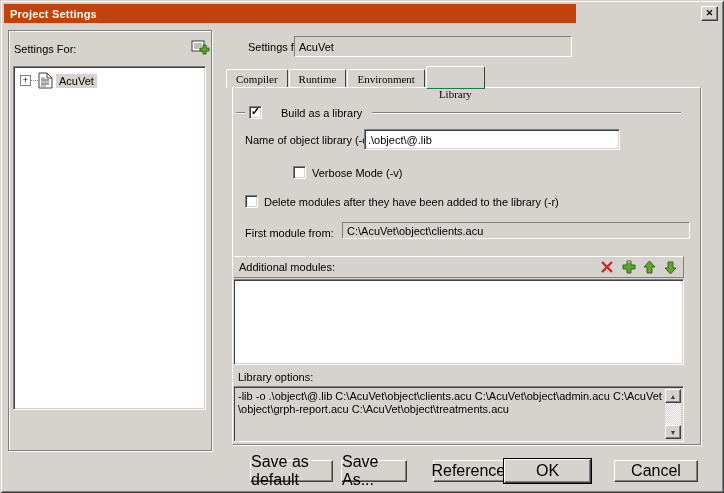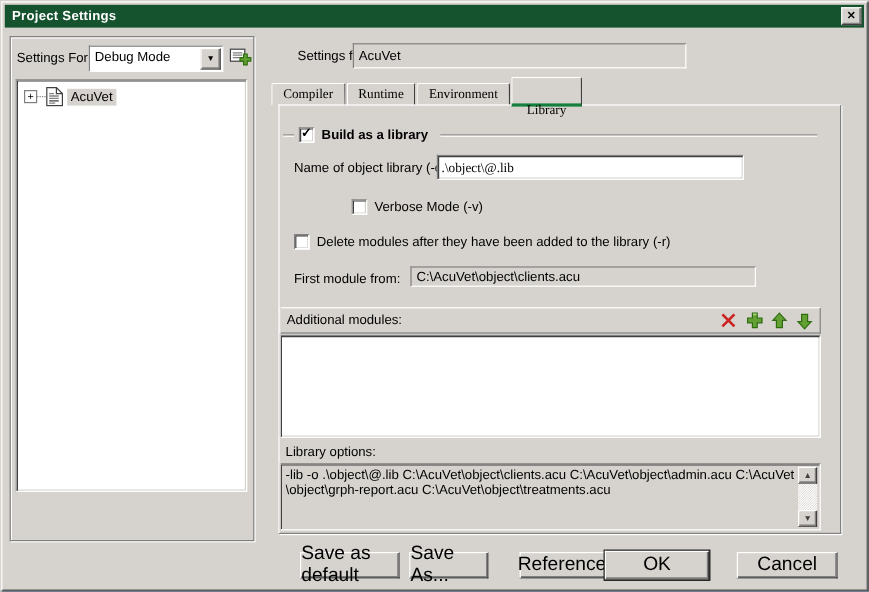--- a/index.html
+++ b/index.html
@@ -9,21 +9,21 @@
     background:#d6d3ce;
     font-family:"Liberation Sans", sans-serif;
     font-size:11px; color:#000;
     box-shadow: inset 1px 1px 0 #d6d3ce, inset -1px -1px 0 #404040,
                 inset 2px 2px 0 #ffffff, inset -2px -2px 0 #808080;
     overflow:hidden;
   }
   .abs { position:absolute; }
 
   
-  .titlebar { left:4px; top:4px; width:716px; height:19px; background:#14532d;
+  .titlebar { left:4px; top:4px; width:572px; height:19px; background:#c2410c;
               display:flex; align-items:center; }
   .title-text { color:#fff; font-weight:bold; padding-left:6px; font-size:11px; letter-spacing:0.2px; }
   .close-btn { left:701px; top:6px; width:17px; height:15px; background:#d6d3ce;
                border:1px solid; border-color:#fff #404040 #404040 #fff;
                box-shadow: inset -1px -1px 0 #808080;
                display:flex; align-items:center; justify-content:center;
                font-size:9px; font-weight:bold; line-height:1; cursor:default; }
 
   
   .groove { border:1px solid #808080; box-shadow: 1px 1px 0 #fff, inset 1px 1px 0 #fff; }
@@ -56,35 +56,35 @@
 
   
   .settings-value { left:294px; top:36px; width:278px; height:21px; background:#d6d3ce; padding:4px 0 0 4px; }
 
   
   .tabstrip { left:226px; top:65px; height:23px; display:flex; align-items:flex-end;font-family:Liberation Serif, serif; }
   .tab { height:19px; padding:3px 9px 0 9px; background:#d6d3ce;
          border:1px solid; border-color:#fff #404040 #d6d3ce #fff;
          border-radius:2px 2px 0 0; margin-right:1px; position:relative; z-index:1; cursor:default; white-space:nowrap; }
   .tab.active { height:23px; padding-top:21px; padding-left:12px; padding-right:12px;
-                z-index:3; margin-bottom:-1px; border-bottom:3px solid #15803d; }
+                z-index:3; margin-bottom:-1px; border-bottom:1px solid #15803d; }
   .tab-page { left:232px; top:87px; width:469px; height:358px;
               border:1px solid; border-color:#fff #808080 #808080 #fff;
               box-shadow: 1px 1px 0 #fff, inset 1px 1px 0 #d6d3ce; z-index:2; }
 
   
   .checkbox { width:13px; height:13px; background:#fff; flex:0 0 13px;
               border:1px solid; border-color:#808080 #fff #fff #808080;
               box-shadow: inset 1px 1px 0 #404040, inset -1px -1px 0 #d6d3ce;
               display:flex; align-items:center; justify-content:center;
               font-size:11px; font-weight:bold; line-height:1; cursor:default; }
   .check-row { display:flex; align-items:center; gap:6px; }
   .etline { height:2px; border-top:1px solid #808080; border-bottom:1px solid #fff; }
   .build-row { left:236px; top:106px; width:445px; display:flex; align-items:center; }
-  .text-input { background:#fff; font-family:Liberation Serif, serif; font-size:11px;
+  .text-input { background:#fff; font-family:Liberation Sans, sans-serif; font-size:11px;
                 padding:0 0 0 3px; outline:none; }
   .ro-field { background:#d6d3ce; padding:2px 0 0 4px; overflow:hidden; white-space:nowrap; }
 
   
   .addmod-bar { left:233px; top:256px; width:451px; height:22px; background:#d6d3ce;
                 display:flex; align-items:center; padding:0 4px 0 5px; }
   .addmod-bar .spacer { flex:1; }
   .mini-icon { width:17px; height:16px; display:flex; align-items:center; justify-content:center;
                margin-left:4px; cursor:default; }
   .addmod-list { left:233px; top:279px; width:451px; height:86px; background:#fff; }
@@ -119,24 +119,20 @@
   <div class="abs titlebar">
     <span class="title-text">Project Settings</span>
   </div>
   <div class="abs close-btn">
     <span>✕</span>
   </div>
 
   <div class="abs left-frame groove"></div>
   <span class="abs lbl" style="left:14px; top:43px;">Settings For:</span>
 
-  <div class="abs combo sunken1">
-    <span class="combo-text">Debug Mode</span>
-    <span class="combo-arrow">▼</span>
-  </div>
 
   <div class="abs tool-icon-btn">
     <span>
       <svg width="19" height="18" viewBox="0 0 19 18">
         <rect x="1" y="2" width="12" height="10" fill="#ffffff" stroke="#404040"></rect>
         <line x1="3" y1="5" x2="11" y2="5" stroke="#808080"></line>
         <line x1="3" y1="7" x2="11" y2="7" stroke="#808080"></line>
         <line x1="3" y1="9" x2="9" y2="9" stroke="#808080"></line>
         <path d="M13 9h3v3h3v3h-3v3h-3v-3h-3v-3h3z" transform="translate(-1,-3)" fill="#63a134" stroke="#2f6c10" stroke-width="1"></path>
       </svg>
@@ -173,39 +169,39 @@
     <div class="tab">Environment</div>
     <div class="tab active">Library</div>
   </div>
   <div class="abs tab-page"></div>
 
   <div class="abs build-row">
     <span class="etline" style="width:9px;"></span>
     <span class="checkbox" style="margin-left:4px;">
       <span style="margin-top:-2px;">✓</span>
     </span>
-    <span style="margin-left:6px; white-space:nowrap;font-weight:bold;">Build as a library</span>
+    <span style="margin-left:19px; white-space:nowrap;">Build as a library</span>
     <span class="etline" style="flex:1; margin-left:10px;"></span>
   </div>
 
   <span class="abs lbl" style="left:245px; top:134px;">Name of object library (-o)</span>
   <input class="abs text-input sunken2" style="left: 364px; top: 129px; width: 256px; height: 21px;" value=".\object\@.lib">
 
   <div class="abs check-row" style="left:245px; top:166px;padding-left:48px;">
     <span class="checkbox"></span>
     <span>Verbose Mode (-v)</span>
   </div>
 
   <div class="abs check-row" style="left:245px; top:195px;">
     <span class="checkbox"></span>
     <span>Delete modules after they have been added to the library (-r)</span>
   </div>
 
   <span class="abs lbl" style="left:245px; top:227px;">First module from:</span>
-  <div class="abs ro-field sunken1" style="left:342px; top:222px; width:288px; height:17px;">
+  <div class="abs ro-field sunken1" style="left:342px; top:222px; width:348px; height:17px;">
     <span>C:\AcuVet\object\clients.acu</span>
   </div>
 
   <div class="abs addmod-bar raised1">
     <span>Additional modules:</span>
     <span class="spacer"></span>
     <span class="mini-icon">
       <svg width="15" height="14" viewBox="0 0 15 14">
         <path d="M2 2 L12 12 M12 2 L2 12" stroke="#cc2222" stroke-width="2.2" fill="none"></path>
       </svg>

